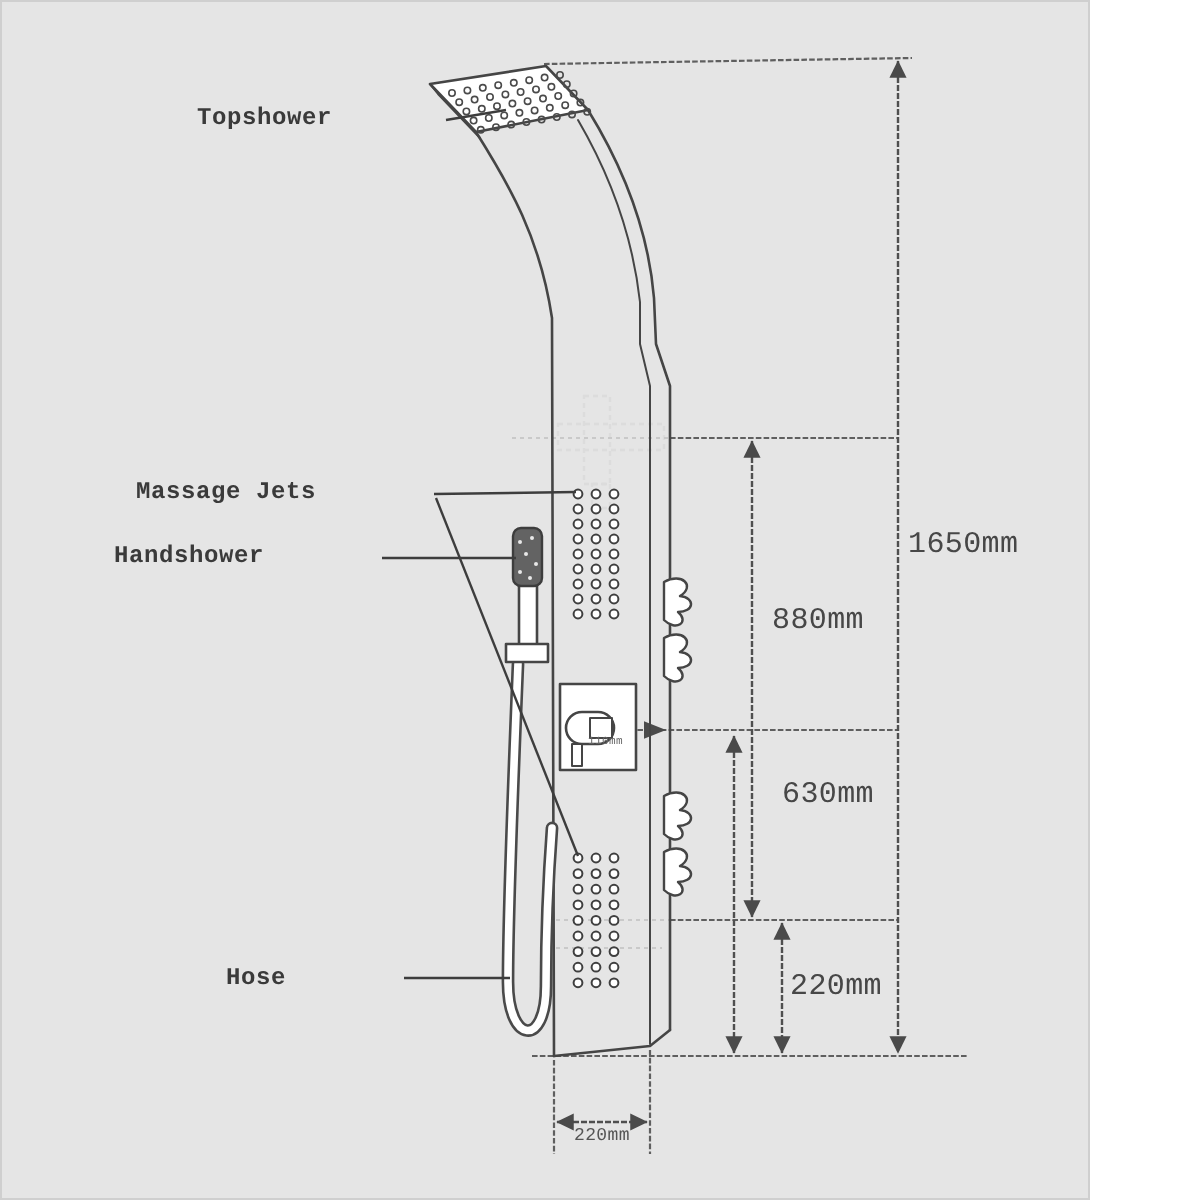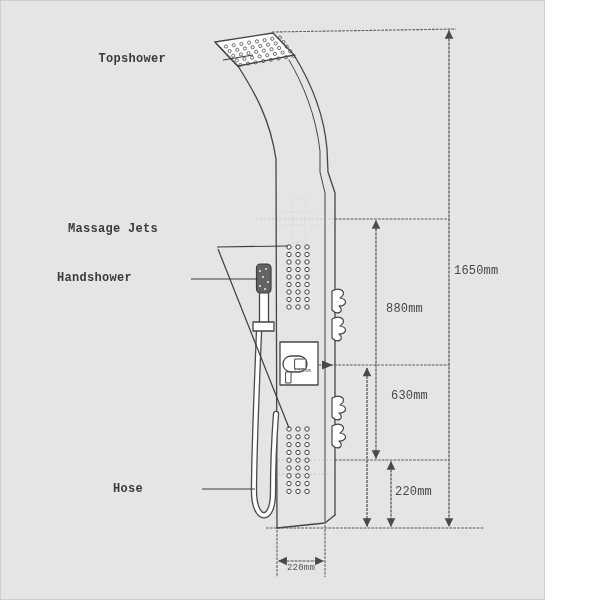--- a/index.html
+++ b/index.html
@@ -7,21 +7,21 @@
     position:relative;width:545px;height:600px;background:#e5e5e5;
     border:1px solid #cfcfcf;box-sizing:border-box;overflow:hidden;
     font-family:Liberation Mono, monospace;
   }
   svg{position:absolute;left:0;top:0;}
   .callout{
     position:absolute;white-space:nowrap;font-size:12px;font-weight:bold;
     color:#3a3a3a;letter-spacing:.3px;line-height:1;
   }
   .dimlabel{
-    position:absolute;white-space:nowrap;font-size:12px;font-weight:normal;
+    position:absolute;white-space:nowrap;font-size:15px;font-weight:normal;
     color:#474747;letter-spacing:.2px;line-height:1;
   }
   .dimlabel.small{font-size:9px;color:#555;}
   .dimlabel.tiny{font-size:5.5px;color:#666;}
   .ext{stroke:#5f5f5f;stroke-width:1.1;stroke-dasharray:2.8 1.1;fill:none;}
   .dim{stroke:#4f4f4f;stroke-width:1.2;stroke-dasharray:3 1;fill:none;}
   .outline{stroke:#454545;stroke-width:1.3;fill:none;stroke-linecap:round;stroke-linejoin:round;}
   .outline.thin{stroke-width:1;}
   .whitefill{fill:#ffffff;}
   .leader{stroke:#3d3d3d;stroke-width:1.2;fill:none;}
@@ -207,21 +207,21 @@
     </g>
 
     <line class="leader" x1="222" y1="59" x2="252" y2="54"></line>
     <line class="leader" x1="216" y1="246" x2="287" y2="245"></line>
     <line class="leader" x1="217" y1="248" x2="288" y2="427"></line>
     <line class="leader" x1="190" y1="278" x2="257" y2="278"></line>
     <line class="leader" x1="201" y1="488" x2="254" y2="488"></line>
   </svg>
 
   <div class="callout" style="right:378px;top:52px;">Topshower</div>
-  <div class="callout" style="right:386px;top:222px;">Massage Jets</div>
+  <div class="callout" style="right:386px;top:239px;">Massage Jets</div>
   <div class="callout" style="right:412px;top:271px;margin-left:33px;">Handshower</div>
   <div class="callout" style="right:401px;top:482px;">Hose</div>
 
   <div class="dimlabel" style="left:453px;top:264px;">1650mm</div>
   <div class="dimlabel" style="left:385px;top:302px;">880mm</div>
   <div class="dimlabel" style="left:390px;top:389px;">630mm</div>
   <div class="dimlabel" style="left:394px;top:485px;">220mm</div>
   <div class="dimlabel small" style="left:276px;top:563px;width:48px;text-align:center;">220mm</div>
   <div class="dimlabel tiny" style="left:293px;top:367px;">110mm</div>
 </div>

